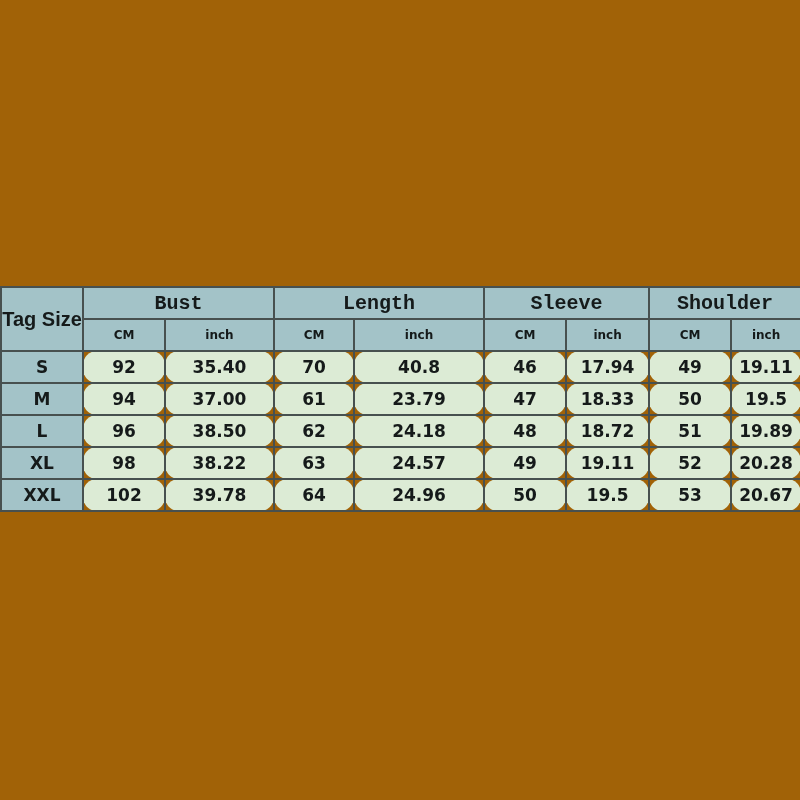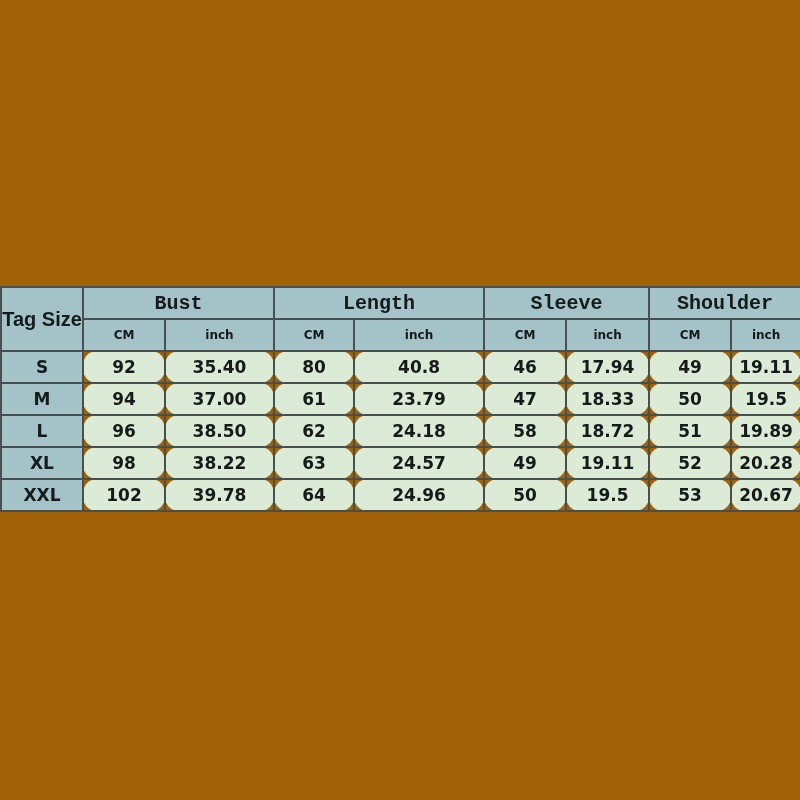--- a/index.html
+++ b/index.html
@@ -102,21 +102,21 @@
         <th class="unit-header">inch</th>
         <th class="unit-header">CM</th>
         <th class="unit-header">inch</th>
       </tr>
     </thead>
     <tbody>
       <tr>
         <th class="tag-cell">S</th>
         <td class="value-cell">92</td>
         <td class="value-cell">35.40</td>
-        <td class="value-cell">80</td>
+        <td class="value-cell">70</td>
         <td class="value-cell">40.8</td>
         <td class="value-cell">46</td>
         <td class="value-cell">17.94</td>
         <td class="value-cell">49</td>
         <td class="value-cell">19.11</td>
       </tr>
       <tr>
         <th class="tag-cell">M</th>
         <td class="value-cell">94</td>
         <td class="value-cell">37.00</td>
@@ -126,21 +126,21 @@
         <td class="value-cell">18.33</td>
         <td class="value-cell">50</td>
         <td class="value-cell">19.5</td>
       </tr>
       <tr>
         <th class="tag-cell">L</th>
         <td class="value-cell">96</td>
         <td class="value-cell">38.50</td>
         <td class="value-cell">62</td>
         <td class="value-cell">24.18</td>
-        <td class="value-cell">58</td>
+        <td class="value-cell">48</td>
         <td class="value-cell">18.72</td>
         <td class="value-cell">51</td>
         <td class="value-cell">19.89</td>
       </tr>
       <tr>
         <th class="tag-cell">XL</th>
         <td class="value-cell">98</td>
         <td class="value-cell">38.22</td>
         <td class="value-cell">63</td>
         <td class="value-cell">24.57</td>

